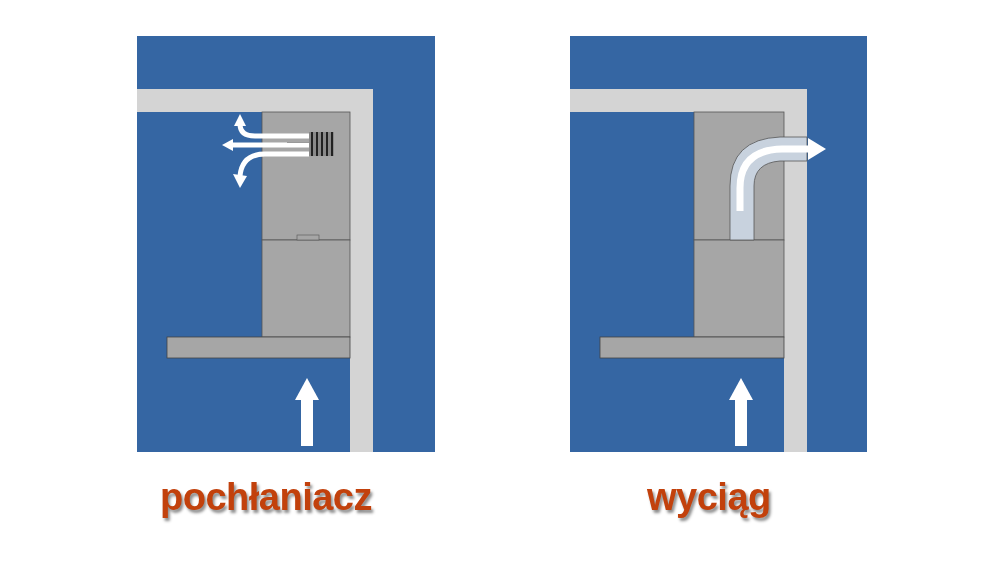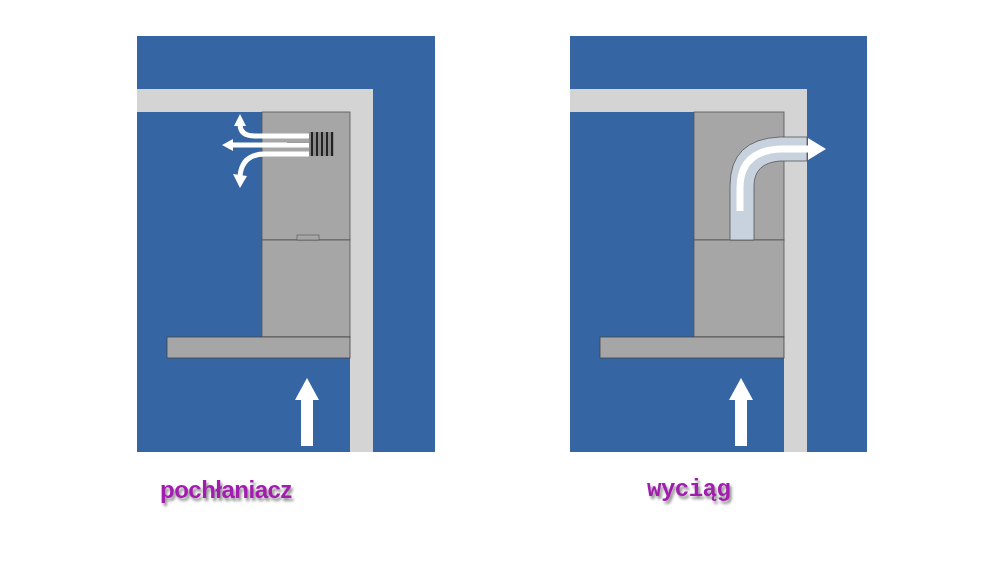--- a/index.html
+++ b/index.html
@@ -1,21 +1,21 @@
 <!DOCTYPE html>
 <html><head>
 <meta charset="utf-8">
 <style>
   html, body { margin:0; padding:0; }
   body { width:1000px; height:562px; background:#ffffff; position:relative; overflow:hidden;
          font-family:"Liberation Sans", sans-serif; }
   .panel { position:absolute; }
   .panel svg { display:block; }
   .caption { position:absolute; font-family:"Liberation Sans", sans-serif; font-weight:bold;
-             font-size:24px; color:#a21caf; text-shadow:2px 3px 3px rgba(0,0,0,0.45);
+             font-size:38px; color:#c2410c; text-shadow:2px 3px 3px rgba(0,0,0,0.45);
              letter-spacing:-0.5px; white-space:nowrap;text-align:center; }
 </style>
 </head>
 <body>
 
 <div class="panel" style="left:137px; top:36px; width:298px; height:416px;">
   <svg width="298" height="416" viewBox="0 0 298 416">
     <rect x="0" y="0" width="298" height="416" fill="#3566a3"></rect>
 
     <path d="M0 53 H236 V416 H213 V76 H0 Z" fill="#d4d4d4"></path>
@@ -66,13 +66,13 @@
     <path d="M170 175 V152 Q170 114 212 113 H240" fill="none" stroke="#ffffff" stroke-width="7"></path>
     <polygon points="256,113 238,102 238,124" fill="#fff"></polygon>
     <g>
       <rect x="165" y="363" width="12" height="47" fill="#fff"></rect>
       <polygon points="171,342 159,364 183,364" fill="#fff"></polygon>
     </g>
   </svg>
 </div>
 
 <div class="caption" style="left:160px; top:476px;">pochłaniacz</div>
-<div class="caption" style="left:647px; top:476px;font-family:Liberation Mono, monospace;">wyciąg</div>
+<div class="caption" style="left:647px; top:476px;">wyciąg</div>
 
 </body></html>

